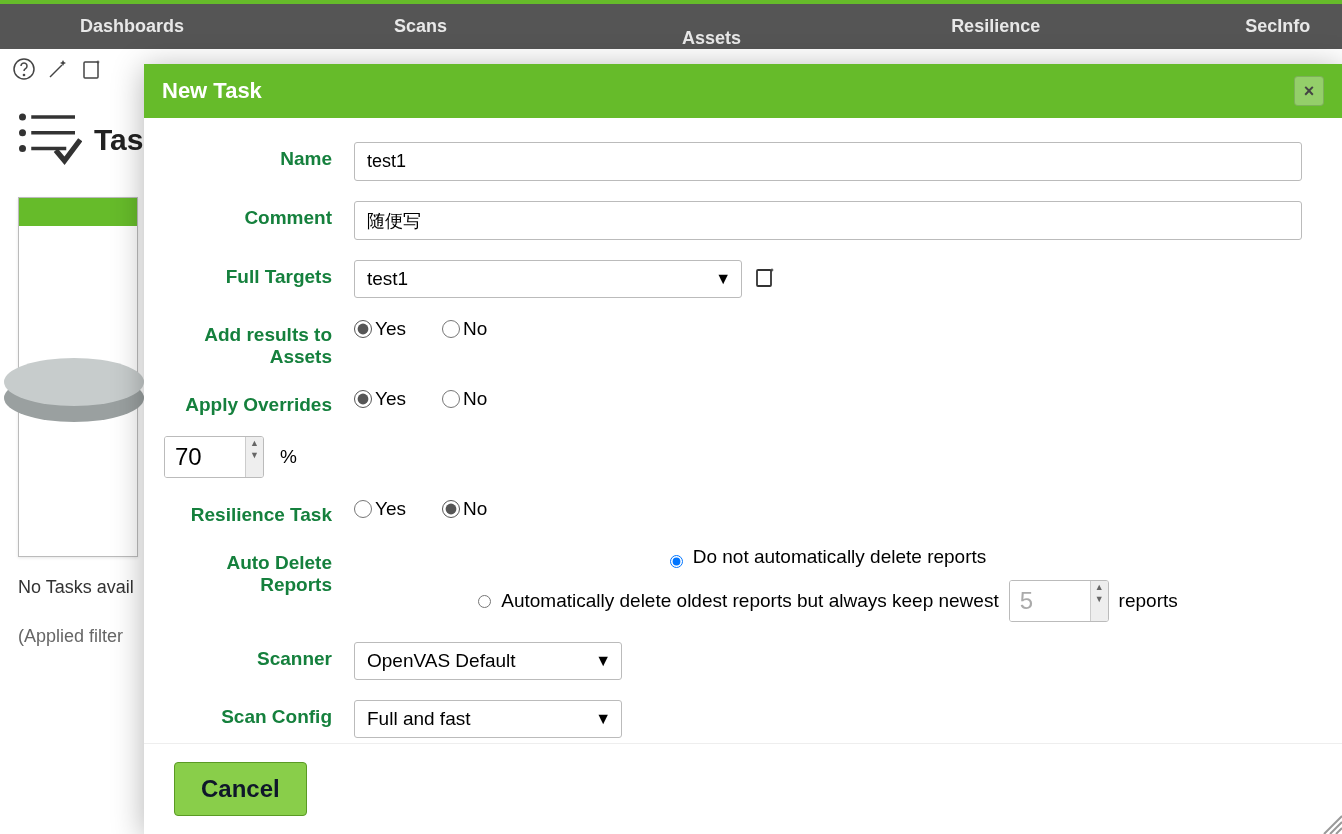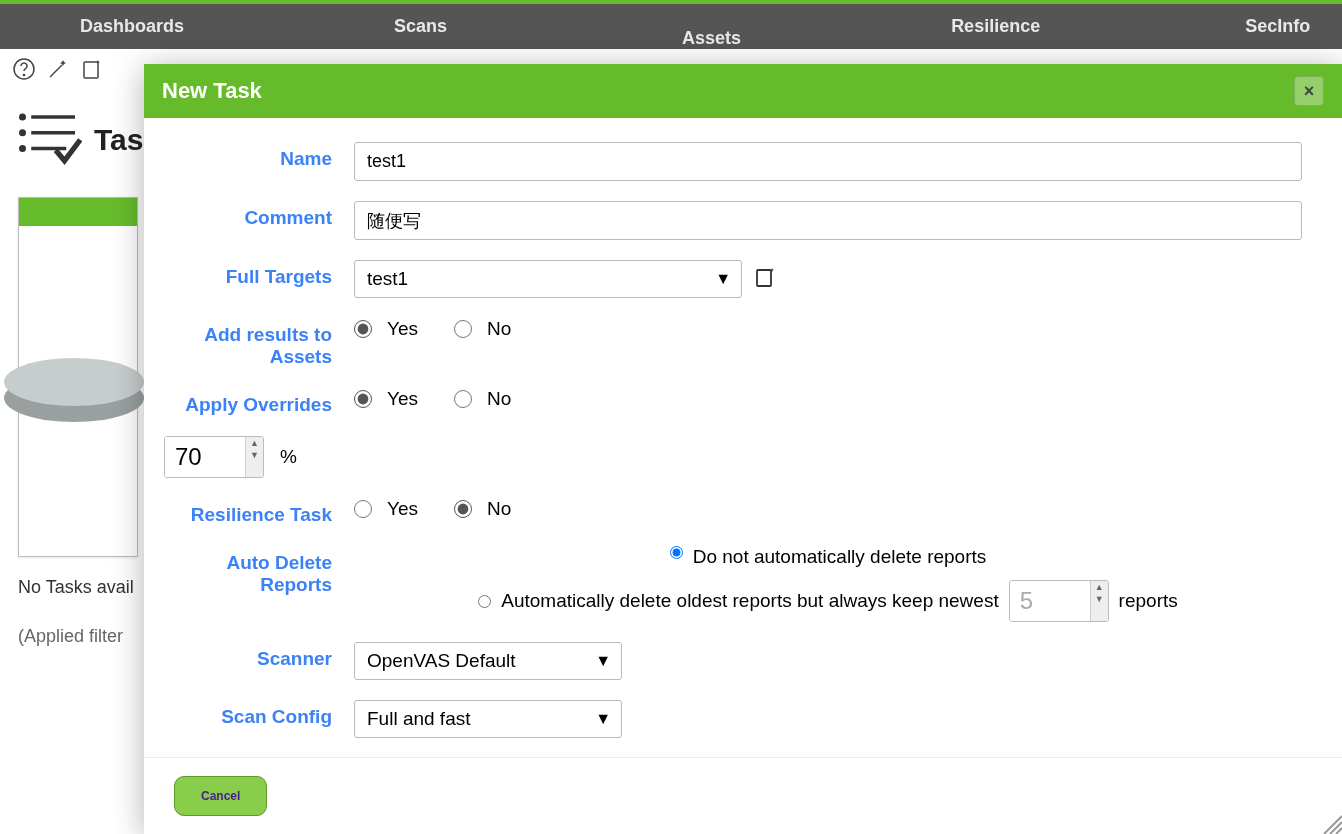--- a/index.html
+++ b/index.html
@@ -101,21 +101,21 @@
   .form-row {
     display: flex;
     align-items: flex-start;
     margin-bottom: 20px;
   }
   .form-row .label {
     width: 190px;
     text-align: right;
     padding-right: 22px;
     font-weight: bold;
-    color: #3b82f6;
+    color: #15803d;
     font-size: 19px;
     padding-top: 6px;
   }
   .form-row .control { flex: 1; display: flex; align-items: center; gap: 12px; flex-wrap: wrap; font-size: 19px; }
   .text-input {
     width: 100%;
     padding: 8px 12px;
     font-size: 18px;
     border: 1px solid #bbb;
     border-radius: 3px;
@@ -131,21 +131,21 @@
     min-width: 260px;
     background: #fff;
     cursor: pointer;
   }
   .select.wide { width: 388px; }
   .select.narrower { width: 268px; }
   .select .caret {
     position: absolute; right: 10px; top: 50%; transform: translateY(-50%);
     font-size: 16px;
   }
-  .radio-group label { display: inline-flex; align-items: center; gap: 15px; margin-right: 24px; font-size: 19px; cursor:pointer;}
+  .radio-group label { display: inline-flex; align-items: center; gap: 3px; margin-right: 24px; font-size: 19px; cursor:pointer;}
   .radio-group input[type=radio] { width: 18px; height: 18px; accent-color: #555; }
   .spinner-wrap {
     display: inline-flex; align-items: stretch;
     border: 1px solid #bbb; border-radius: 3px; overflow: hidden;
   }
   .spinner-wrap input {
     border: none; width: 80px; padding: 6px 10px; font-size: 24px;
   }
   .spinner-wrap .spin-btns {
     display: flex; flex-direction: column; background: #eee; border-left: 1px solid #ccc;
@@ -163,26 +163,26 @@
 
   .modal-footer {
     border-top: 1px solid #eee;
     padding: 18px 30px;
     display: flex;
     justify-content: space-between;
     align-items: center;
   }
   .btn {
     padding: 12px 26px;
-    font-size: 12px;
+    font-size: 24px;
     font-weight: bold;
     border: 1px solid #5a9a24;
-    border-radius: 10px;
+    border-radius: 4px;
     background: #79c334;
-    color: #4c1d95;
+    color: #0f172a;
     cursor: pointer;
   }
   .btn.cancel { background: #89ce4a; }
   .resize-grip {
     position: absolute;
     right: 0; bottom: 0;
     width: 24px; height: 24px;
   }
   .resize-grip svg line { stroke: #999; stroke-width: 2; }
 
@@ -350,21 +350,21 @@
             <input type="radio" name="alt" checked="" style="">
             <span>No</span>
           </label>
       </div>
     </div>
 
     <div class="form-row">
       <div class="label">Auto Delete Reports</div>
       <div class="control auto-delete-block">
         <div class="opt">
-          <label style="display:flex;align-items:flex-start;gap:10px;">
+          <label style="display:flex;align-items:flex-end;gap:10px;">
             <input type="radio" name="ad" checked="" style="">
             <span>Do not automatically delete reports</span>
           </label>
         </div>
         <div class="opt">
           <label style="display:flex;align-items:center;gap:10px;">
             <input type="radio" name="ad" style="">
             <span>Automatically delete oldest reports but always keep newest</span>
           </label>
           <div class="spinner-wrap disabled-input">

